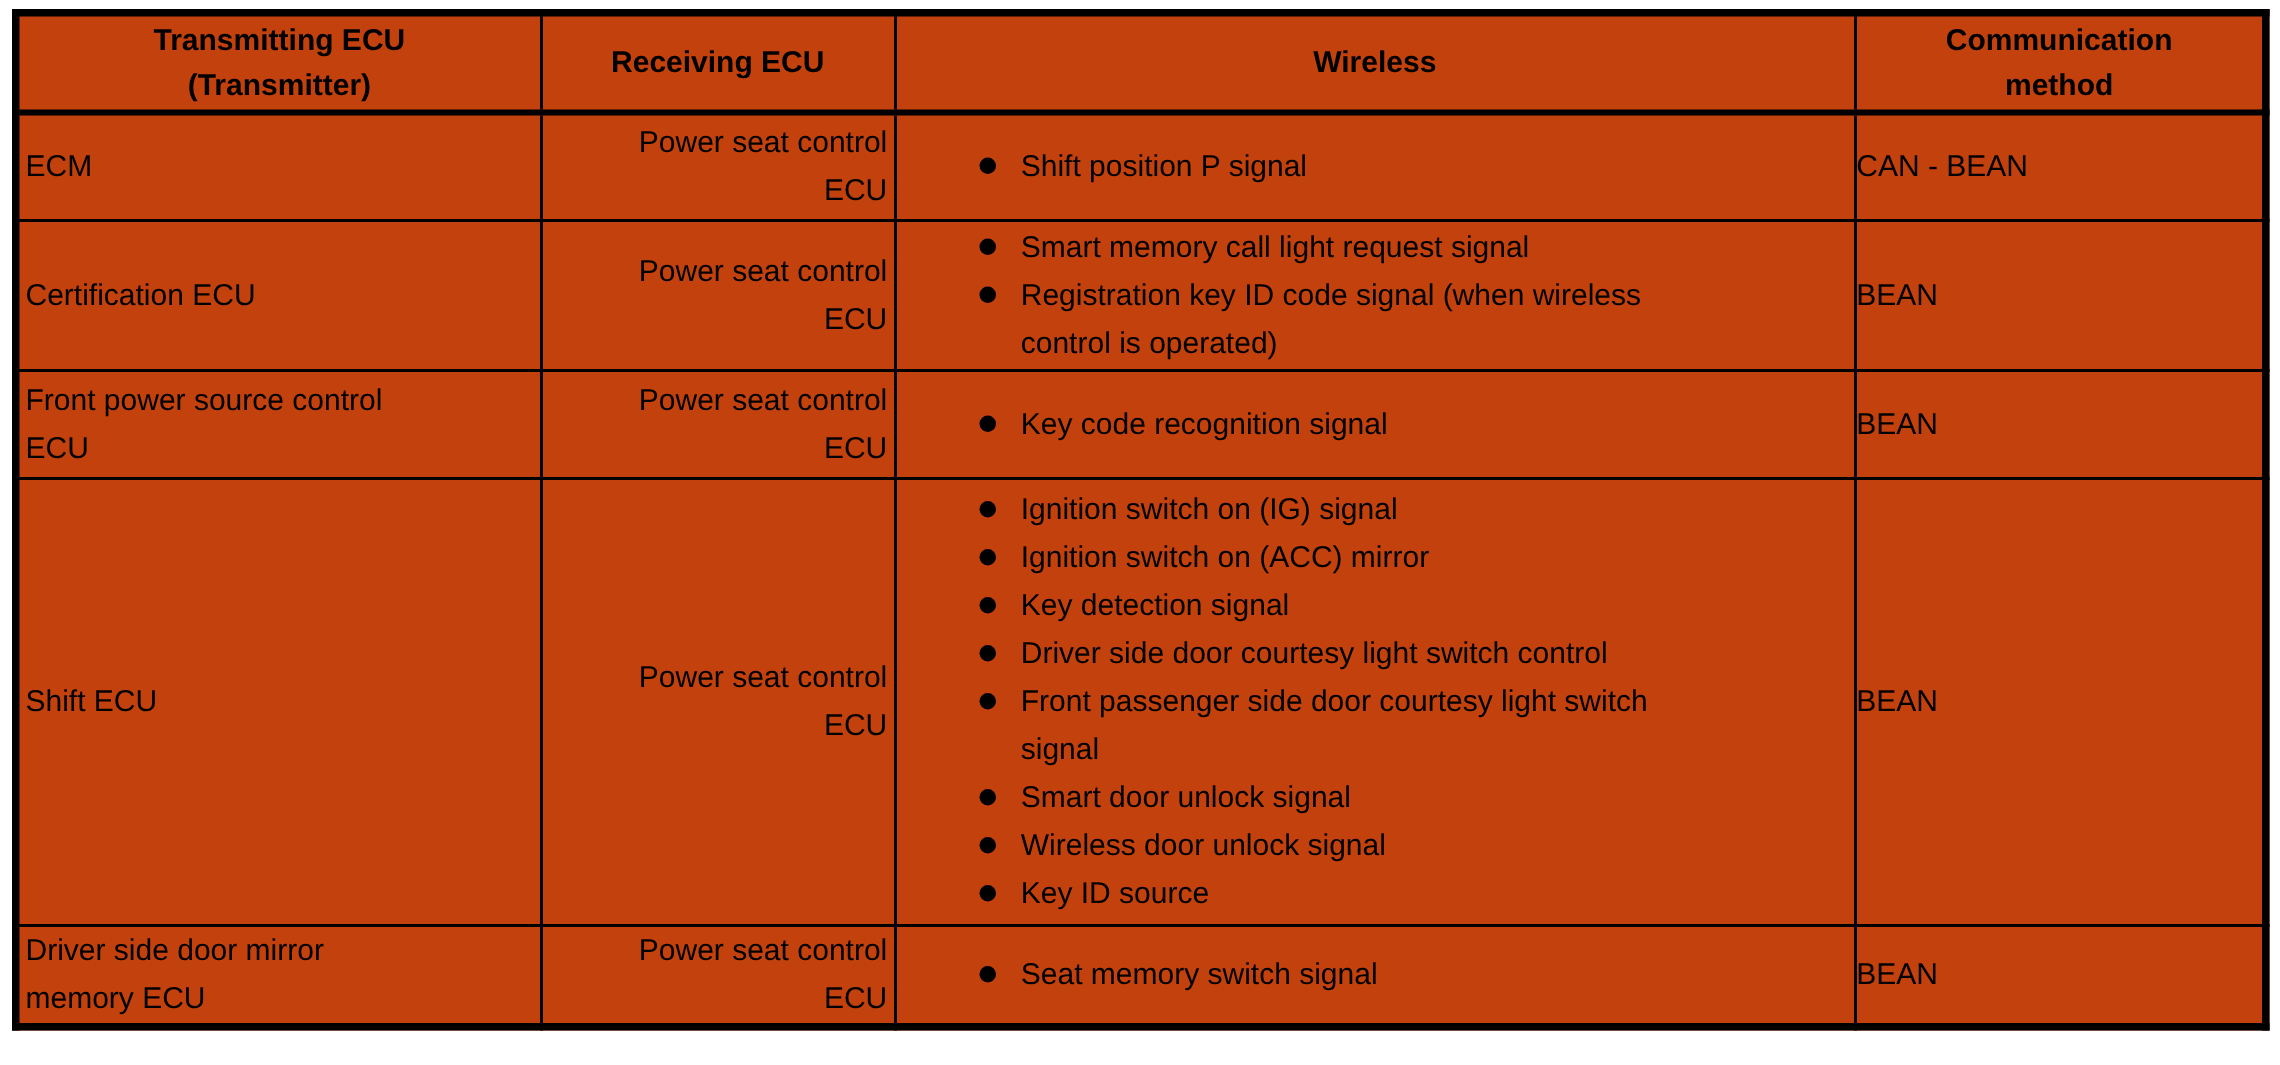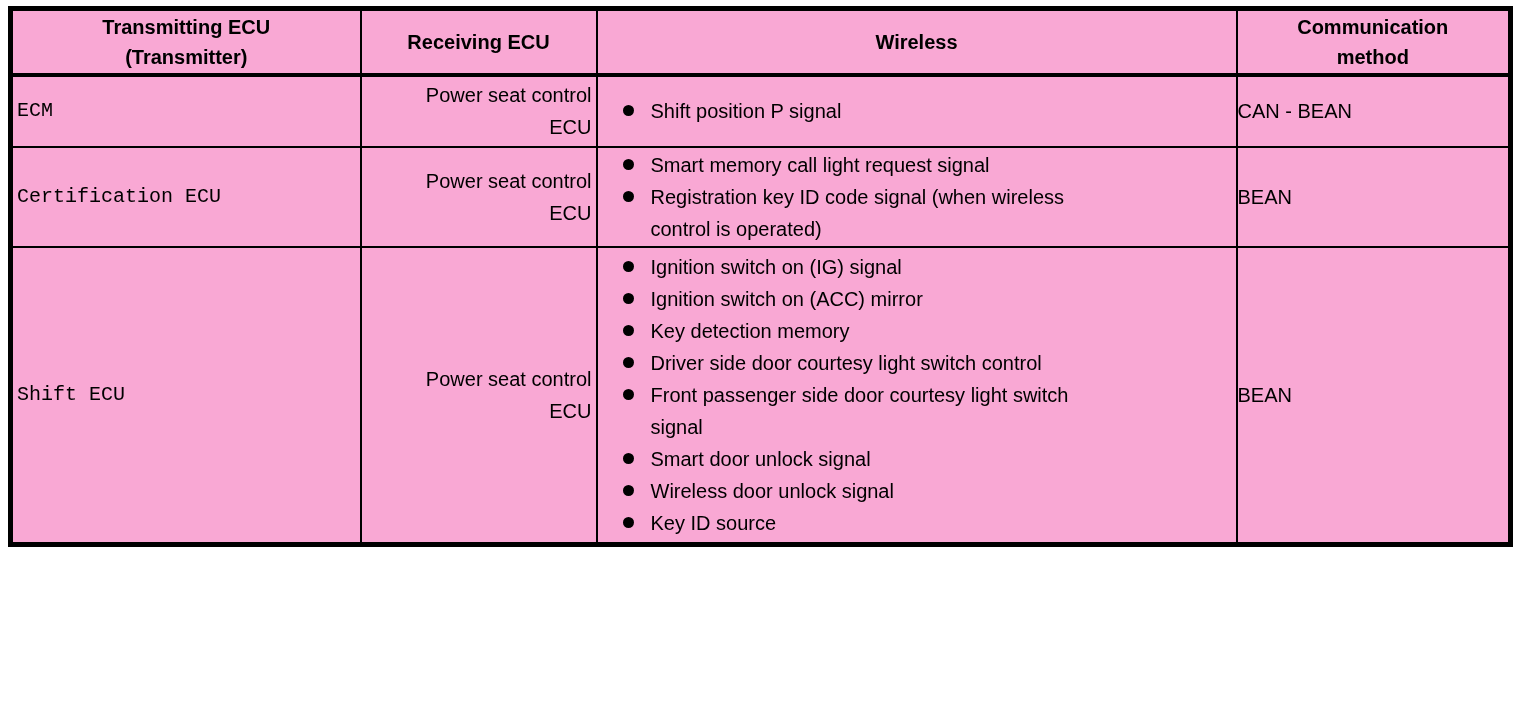--- a/index.html
+++ b/index.html
@@ -9,21 +9,21 @@
     width: 1520px;
     height: 710px;
     font-family: "Liberation Sans", sans-serif;
     color: #000000;
   }
   table.ecu-table {
     border-collapse: collapse;
     table-layout: fixed;
     margin: 6px 0 0 8px;
     width: 1500px;
-    background: #f9a8d4;
+    background: #c2410c;
   }
   table.ecu-table {
     border: 5px solid #000000;
   }
   th, td {
     border: 2px solid #000000;
     padding: 0;
     vertical-align: middle;
     overflow: hidden;
   }
@@ -43,34 +43,34 @@
   tbody tr.row-4 { height: 66px; }
   td {
     font-size: 20px;
     line-height: 32px;
   }
   td.cell-transmitter {
     padding-left: 4px;
     padding-right: 4px;
     white-space: pre-line;
     text-align: left;
-    font-family: Liberation Mono, monospace;
   }
   td.cell-receiver {
     padding-left: 6px;
     padding-right: 4px;
     white-space: pre-line;
     text-align: right;
   }
   td.cell-method {
     text-align: left;
   }
   .signal-item {
     display: flex;
     align-items: flex-start;
+    margin-left: 30px;
   }
   .bullet-dot {
     flex: 0 0 11px;
     width: 11px;
     height: 11px;
     border-radius: 50%;
     background: #000000;
     margin: 10px 17px 0 25px;
   }
   .signal-text {
@@ -120,36 +120,49 @@
           <span class="signal-text">Smart memory call light request signal</span>
         </div>
         <div class="signal-item">
           <span class="bullet-dot"></span>
           <span class="signal-text">Registration key ID code signal (when wireless
 control is operated)</span>
         </div>
       </td>
       <td class="cell-method">BEAN</td>
     </tr>
+    <tr class="row-2">
+      <td class="cell-transmitter">Front power source control
+ECU</td>
+      <td class="cell-receiver">Power seat control
+ECU</td>
+      <td class="cell-signals">
+        <div class="signal-item">
+          <span class="bullet-dot"></span>
+          <span class="signal-text">Key code recognition signal</span>
+        </div>
+      </td>
+      <td class="cell-method">BEAN</td>
+    </tr>
     <tr class="row-3">
       <td class="cell-transmitter">Shift ECU</td>
       <td class="cell-receiver">Power seat control
 ECU</td>
       <td class="cell-signals">
         <div class="signal-item">
           <span class="bullet-dot"></span>
           <span class="signal-text">Ignition switch on (IG) signal</span>
         </div>
         <div class="signal-item">
           <span class="bullet-dot"></span>
           <span class="signal-text">Ignition switch on (ACC) mirror</span>
         </div>
         <div class="signal-item">
           <span class="bullet-dot"></span>
-          <span class="signal-text">Key detection memory</span>
+          <span class="signal-text">Key detection signal</span>
         </div>
         <div class="signal-item">
           <span class="bullet-dot"></span>
           <span class="signal-text">Driver side door courtesy light switch control</span>
         </div>
         <div class="signal-item">
           <span class="bullet-dot"></span>
           <span class="signal-text">Front passenger side door courtesy light switch
 signal</span>
         </div>
@@ -157,18 +170,31 @@
           <span class="bullet-dot"></span>
           <span class="signal-text">Smart door unlock signal</span>
         </div>
         <div class="signal-item">
           <span class="bullet-dot"></span>
           <span class="signal-text">Wireless door unlock signal</span>
         </div>
         <div class="signal-item">
           <span class="bullet-dot"></span>
           <span class="signal-text">Key ID source</span>
+        </div>
+      </td>
+      <td class="cell-method">BEAN</td>
+    </tr>
+    <tr class="row-4">
+      <td class="cell-transmitter">Driver side door mirror
+memory ECU</td>
+      <td class="cell-receiver">Power seat control
+ECU</td>
+      <td class="cell-signals">
+        <div class="signal-item">
+          <span class="bullet-dot"></span>
+          <span class="signal-text">Seat memory switch signal</span>
         </div>
       </td>
       <td class="cell-method">BEAN</td>
     </tr>
   </tbody>
 </table>
 
 </body></html>

